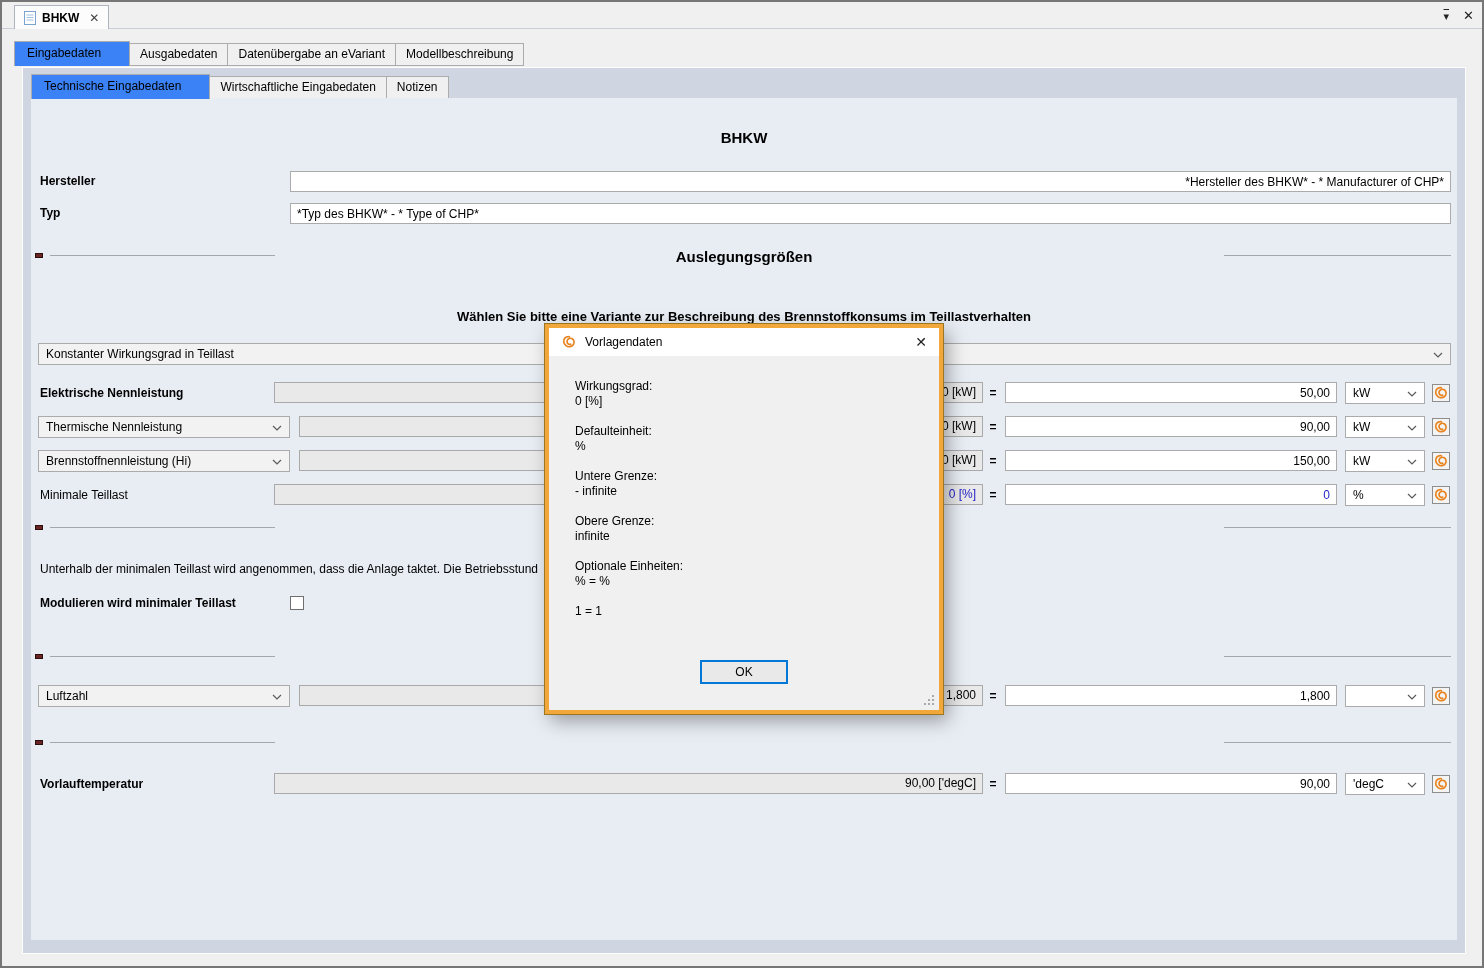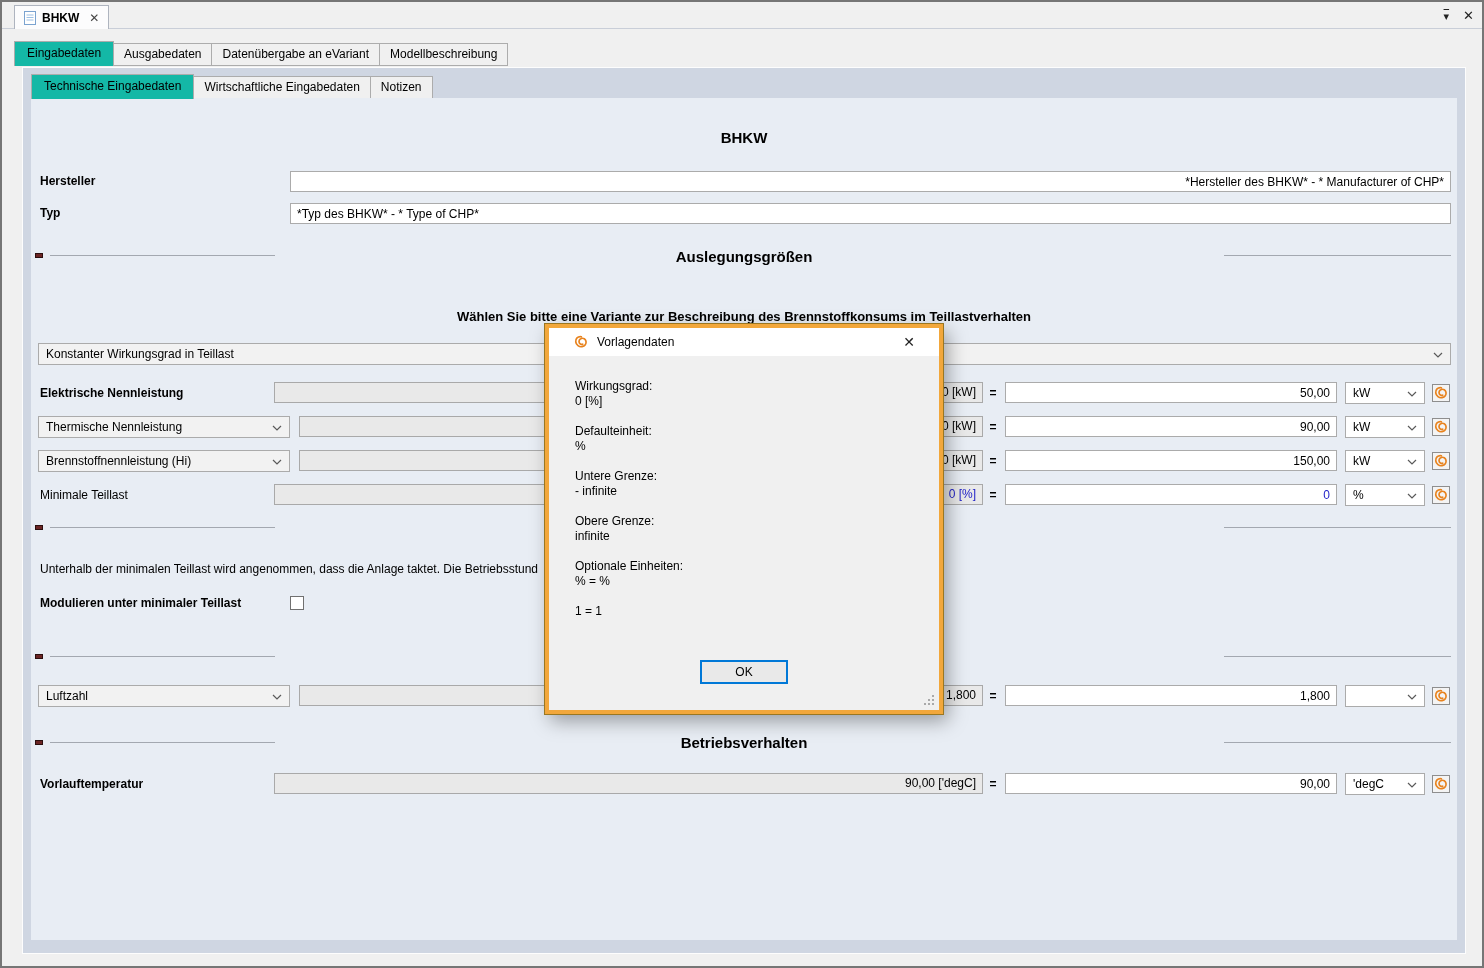--- a/index.html
+++ b/index.html
@@ -17,21 +17,21 @@
     background:#FCFCFD; border:1px solid #AEB4BF; border-bottom:none;
     display:flex; align-items:center; gap:6px; padding:0 9px; font-weight:bold; }
   .doc-tab .x { font-weight:normal; color:#444; font-size:12px; margin-left:4px; cursor:default; }
   .winicons { position:absolute; right:8px; top:6px; display:flex; gap:14px; align-items:center; color:#222; }
   .winicons .menu { text-decoration: overline; font-size:11px; line-height:12px; }
   .winicons .close { font-size:13px; }
   
   .tabs { position:absolute; display:flex; align-items:flex-end; }
   .tab { background:#F0F0F0; border:1px solid #ACACAC; padding:3px 10px 4px 10px;
     margin-right:-1px; position:relative; white-space:nowrap; }
-  .tab.active { background:#14b8a6; padding:4px 12px 6px 12px; z-index:3; border-bottom:none; }
+  .tab.active { background:#3b82f6; padding:4px 28px 6px 12px; z-index:3; border-bottom:none; }
   .maintabs { left:12px; top:40px; height:24px; }
   .subtabs  { left:8px;  top:6px;  height:25px; }
   
   .subcontrol { position:absolute; left:20px; top:65px; width:1444px; height:887px;
     background:#CFD6E2; border:1px solid #FDFDFD; }
   .formarea { position:absolute; left:8px; top:30px; width:1426px; height:842px;
     background:#E8EDF4; overflow:hidden; }
   .vtrack { position:absolute; right:0; top:30px; width:9px; bottom:0; background:#CFD6E2; }
   .htrack { position:absolute; left:8px; bottom:1px; width:1426px; height:12px; background:#CFD6E2; }
   
@@ -54,21 +54,21 @@
     background:#F4F4F4; padding:0; display:flex; align-items:center; justify-content:center; }
   .divline { position:absolute; height:1px; background:#A3A8B0; }
   .marker { position:absolute; width:8px; height:5px; background:#6B2424; border:1px solid #2B0E0E; }
   .checkbox { position:absolute; width:14px; height:14px; background:#FFF; border:1px solid #707070; }
   .accent { color:#2424C8; }
   
   .dialog { position:absolute; left:543px; top:322px; width:398px; height:390px;
     border:4px solid #F2A73B; background:#F0F0F0;
     box-shadow:0 0 0 1px #9A7722, 5px 7px 18px rgba(0,0,0,0.35); z-index:50; }
   .dlg-title { position:absolute; left:0; top:0; width:100%; height:28px; background:#FFF;
-    display:flex; align-items:center; gap:8px; padding:0 24px; }
+    display:flex; align-items:center; gap:8px; padding:0 12px; }
   .dlg-close { margin-left:auto; font-size:14px; color:#222; cursor:default; }
   .dlg-body { position:absolute; left:0; top:28px; right:0; bottom:0; background:#F0F0F0; }
   .dlg-line { position:absolute; left:26px; white-space:nowrap; line-height:15px; }
   .okbtn { position:absolute; left:151px; width:88px; height:24px; border:2px solid #0078D7;
     background:#E9E9E9; font-family:"Liberation Sans",sans-serif; font-size:12px; text-align:center; }
   .grip { position:absolute; right:5px; bottom:5px; width:10px; height:10px; }
   .grip i { position:absolute; left:8px; top:0; width:2px; height:2px; background:#A9A9A9;
     box-shadow:-4px 4px #A9A9A9, 0 4px #A9A9A9, -8px 8px #A9A9A9, -4px 8px #A9A9A9, 0 8px #A9A9A9; }
 </style>
 </head>
@@ -206,21 +206,21 @@
   <path d="M9.4 3.1 C5.2 2.4 2.7 5.5 3.1 8.8 C3.5 12.4 7.0 14.9 10.2 14.2 C13.3 13.6 15.3 10.9 14.6 8.1 C14.0 5.7 11.7 4.3 9.5 5.0 C7.3 5.7 6.2 7.9 7.1 9.9 C7.8 11.4 9.5 12.1 10.9 11.4" fill="none" stroke="#E8831E" stroke-width="1.9" stroke-linecap="round"></path>
 </svg>
       </button>
 
       <div class="marker" style="left:4px; top:427px"></div>
       <div class="divline" style="left:19px; top:429px; width:225px"></div>
       <div class="divline" style="left:1193px; top:429px; width:227px"></div>
 
       <div class="lbl" style="left:9px; top:460px">Unterhalb der minimalen Teillast wird angenommen, dass die Anlage taktet. Die Betriebsstund</div>
 
-      <div class="lbl bold" style="left:9px; top:494px">Modulieren unter minimaler Teillast</div>
+      <div class="lbl bold" style="left:9px; top:494px">Modulieren wird minimaler Teillast</div>
       <div class="checkbox" style="left:259px; top:498px"></div>
 
       <div class="marker" style="left:4px; top:556px"></div>
       <div class="divline" style="left:19px; top:558px; width:225px"></div>
       <div class="divline" style="left:1193px; top:558px; width:227px"></div>
 
       <div class="combo" style="left:7px; top:587px; width:252px">
         <span>Luftzahl</span>
         <svg class="chev" width="10" height="6" viewBox="0 0 10 6" style="position:absolute; right:7px; top:8px">
   <path d="M1 1 L5 5 L9 1" fill="none" stroke="#5A5A5A" stroke-width="1.2"></path>
@@ -236,21 +236,20 @@
 </svg>
       </div>
       <button class="logo-btn" style="left:1401px; top:589px">
         <svg width="16" height="16" viewBox="0 0 18 18" style="">
   <path d="M9.4 3.1 C5.2 2.4 2.7 5.5 3.1 8.8 C3.5 12.4 7.0 14.9 10.2 14.2 C13.3 13.6 15.3 10.9 14.6 8.1 C14.0 5.7 11.7 4.3 9.5 5.0 C7.3 5.7 6.2 7.9 7.1 9.9 C7.8 11.4 9.5 12.1 10.9 11.4" fill="none" stroke="#E8831E" stroke-width="1.9" stroke-linecap="round"></path>
 </svg>
       </button>
 
       <div class="marker" style="left:4px; top:642px"></div>
       <div class="divline" style="left:19px; top:644px; width:225px"></div>
-      <div class="ttl h15" style="top:636px">Betriebsverhalten</div>
       <div class="divline" style="left:1193px; top:644px; width:227px"></div>
 
       <div class="lbl bold" style="left:9px; top:675px">Vorlauftemperatur</div>
       <div class="ref" style="left:243px; top:675px; width:709px">90,00 ['degC]</div>
       <div class="eq" style="left:956px; top:675px">=</div>
       <input class="tinput right" style="left: 974px; top: 675px; width: 332px;" value="90,00">
       <div class="combo white" style="left:1314px; top:675px; width:80px">
         <span>'degC</span>
         <svg class="chev" width="10" height="6" viewBox="0 0 10 6" style="position:absolute; right:7px; top:8px">
   <path d="M1 1 L5 5 L9 1" fill="none" stroke="#5A5A5A" stroke-width="1.2"></path>

